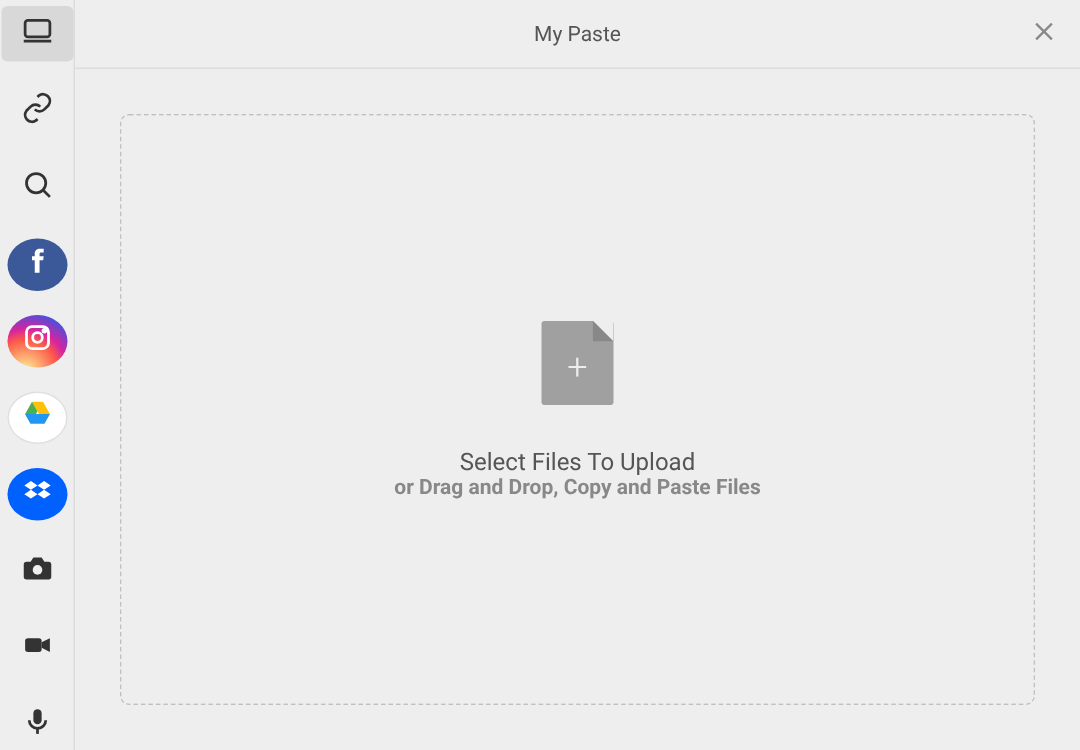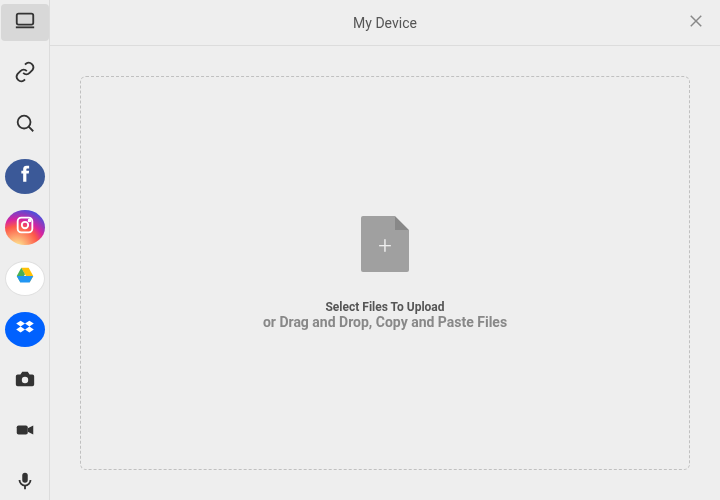--- a/index.html
+++ b/index.html
@@ -119,23 +119,23 @@
       position: absolute;
       top: 50%;
       left: 50%;
       transform: translate(-50%, -40%);
       color: #eeeeee;
       font-size: 24px;
       font-weight: 300;
       line-height: 1;
     }
     .dz-title {
-      font-size: 12px;
+      font-size: 16px;
       color: #555;
-      font-weight: 700;
+      font-weight: 400;
     }
     .dz-sub {
       font-size: 14px;
       color: #888;
       font-weight: 700;
     }
   </style>
 </head>
 <body>
 
@@ -230,21 +230,21 @@
           <line x1="12" y1="17" x2="12" y2="21" stroke="#333" stroke-width="2"></line>
         </svg>
     </span>
   </div>
 
 </div>
 
 <div class="main">
 
   <div class="header">
-    <span class="header-title">My Device</span>
+    <span class="header-title">My Paste</span>
     <div class="close-btn">
       <span>
         <svg width="18" height="18" viewBox="0 0 24 24" fill="none" stroke="#888" stroke-width="2">
             <line x1="5" y1="5" x2="19" y2="19"></line>
             <line x1="19" y1="5" x2="5" y2="19"></line>
           </svg>
       </span>
     </div>
   </div>
 

